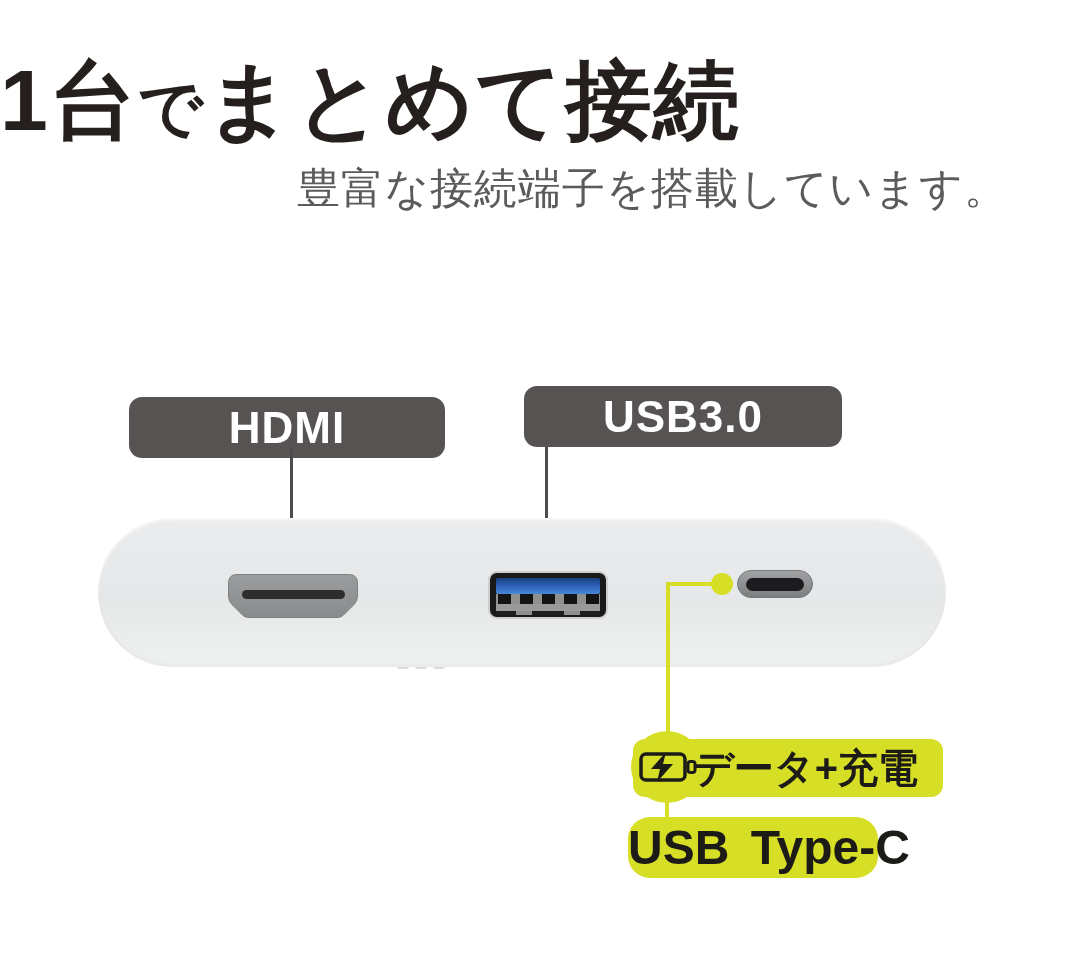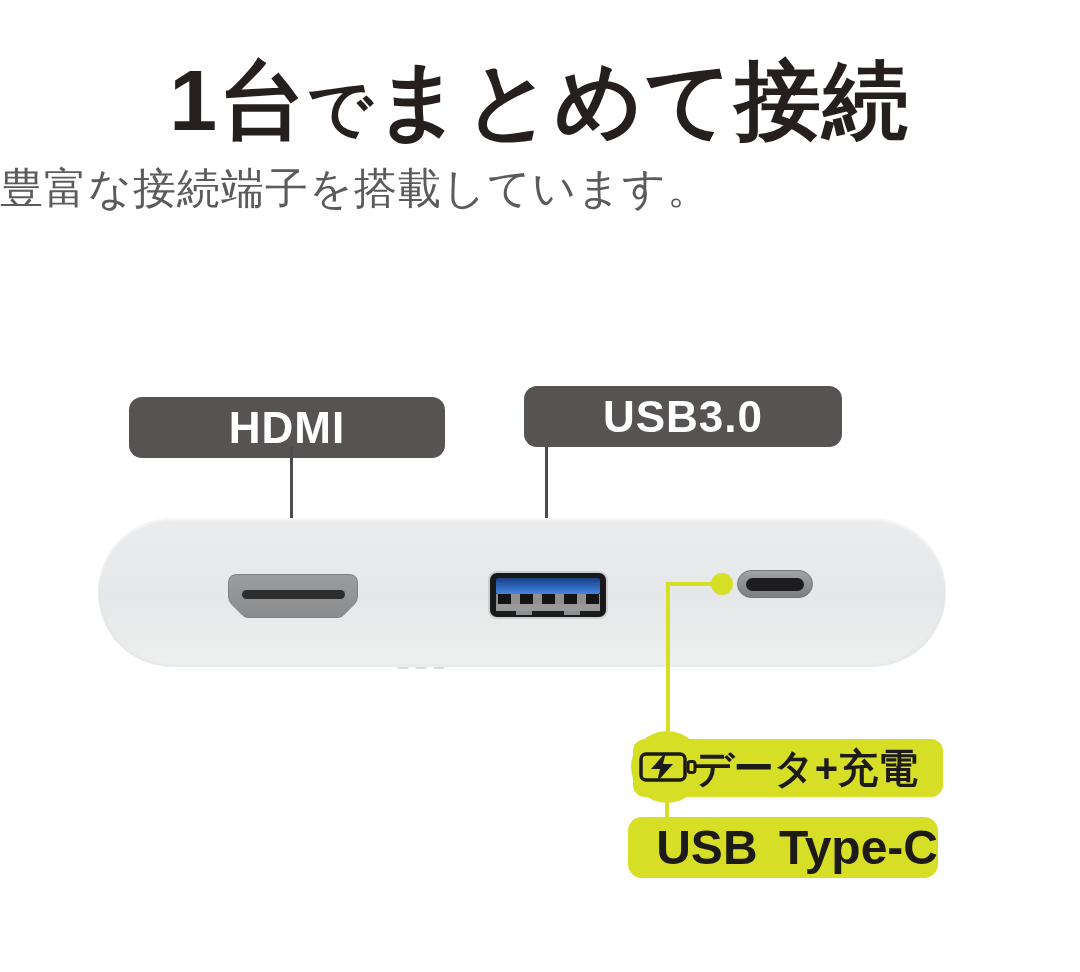--- a/index.html
+++ b/index.html
@@ -6,29 +6,28 @@
   .canvas{
     position:relative;
     width:1080px;height:972px;
     background:var(--page_bg,#ffffff);
     overflow:hidden;
     font-family:"Liberation Sans","DejaVu Sans",sans-serif;
   }
   
   .title{
     position:absolute;left:0;top:48px;width:1080px;
-    text-align:center;
     font-size:86px;font-weight:800;letter-spacing:2px;
     color:var(--title_black,#251f1d);
     line-height:104px;white-space:nowrap;
   }
   .title .small{font-size:64px;}
   .subtitle{
     position:absolute;left:0;top:162px;width:1008px;
-    text-align:left;
+    text-align:right;
     font-size:43px;font-weight:400;letter-spacing:1px;
     color:var(--subtitle_gray,#5d5a5a);
     line-height:52px;white-space:nowrap;
   }
   
   .port-label{
     position:absolute;height:61px;
     background:var(--label_gray,#575353);
     border-radius:13px;
     display:flex;align-items:center;justify-content:center;
@@ -80,22 +79,22 @@
     background:var(--accent_yellow,#d7de26);
     display:flex;align-items:center;
     color:var(--badge_text_black,#1d1b17);
   }
   .badge.data-charge{
     left:633px;top:739px;width:310px;height:58px;border-radius:12px;
     justify-content:center;padding-left:35px;box-sizing:border-box;
     font-size:40px;font-weight:800;letter-spacing:0px;white-space:nowrap;align-items:center;
   }
   .badge.type-c{
-    left:628px;top:817px;width:310px;height:61px;border-radius:14px;
-    justify-content:flex-end;
+    left:628px;top:817px;width:250px;height:61px;border-radius:22px;
+    justify-content:flex-start;
     font-size:48px;font-weight:800;word-spacing:8px;white-space:nowrap;
   }
   .battery-icon{position:absolute;left:639px;top:751px;width:58px;height:32px;}
 </style>
 </head>
 <body>
 
 <div class="canvas">
 
   <div class="title"><span>1台</span><span class="small">で</span><span>まとめて接続</span></div>

